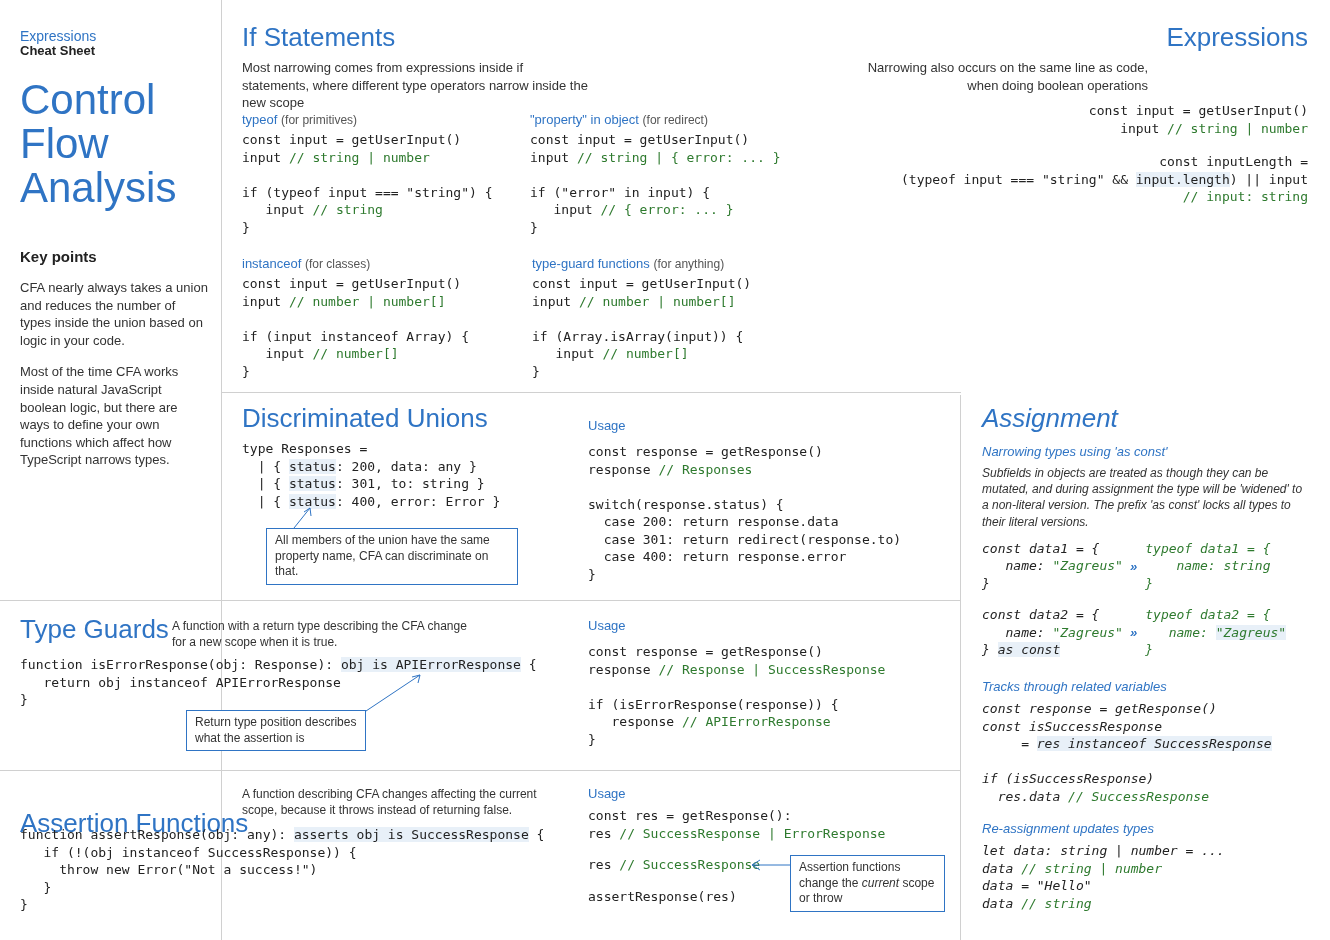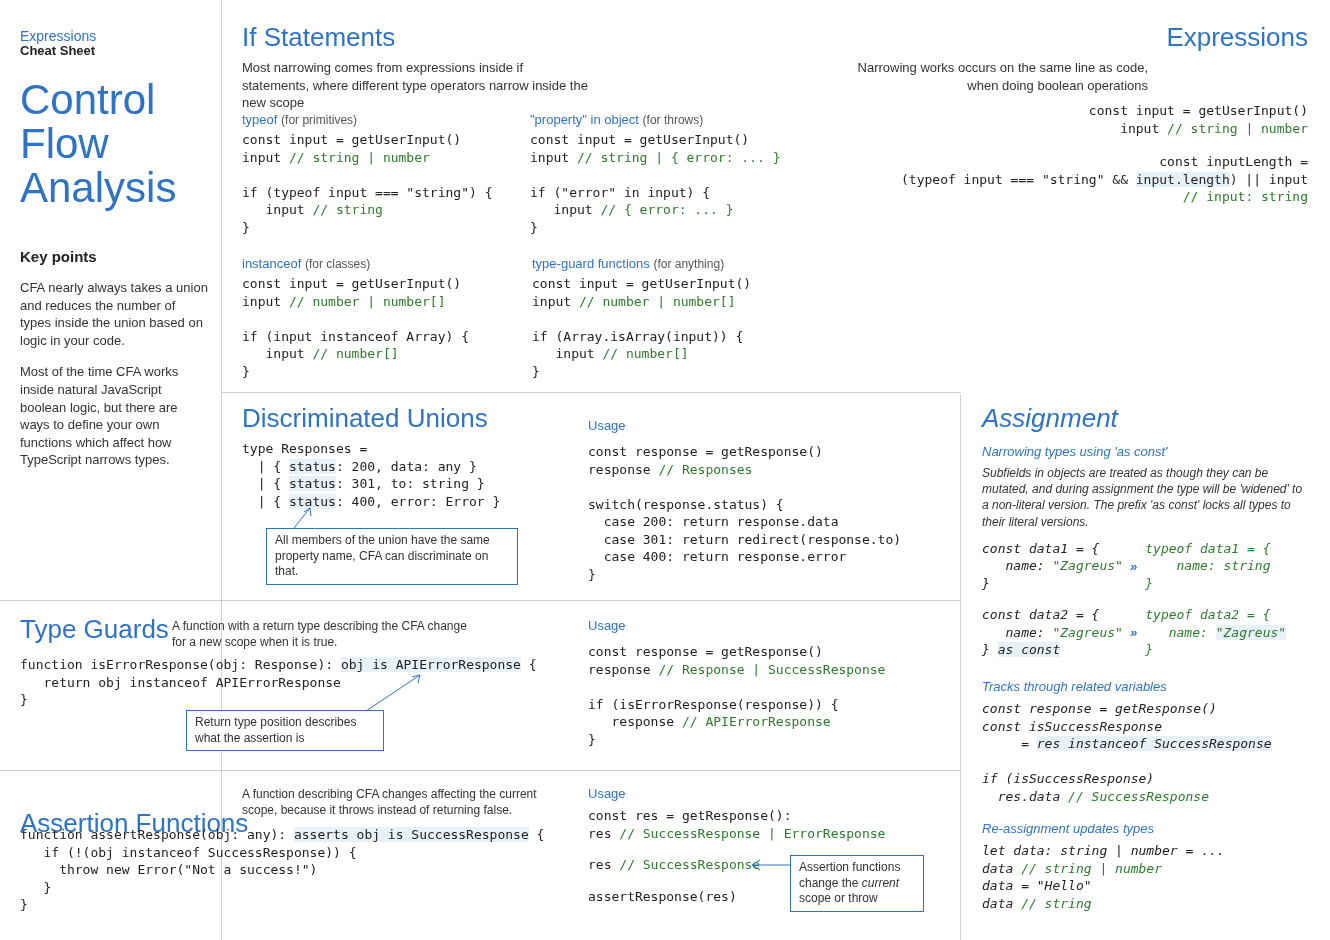--- a/index.html
+++ b/index.html
@@ -89,21 +89,21 @@
   <div class="code" style="margin-top:4px;">const input = getUserInput()
 input <span class="comment">// number | number[]</span>
 
 if (input instanceof Array) {
    input <span class="comment">// number[]</span>
 }</div>
 </div>
 
 <div style="position:absolute; left:530px; top:112px;">
   <span class="sub-label">"property" in object</span>
-  <span class="sub-label-note">(for throws)</span>
+  <span class="sub-label-note">(for redirect)</span>
   <div class="code" style="margin-top:4px;">const input = getUserInput()
 input <span class="comment">// string | { error: ... }</span>
 
 if ("error" in input) {
    input <span class="comment">// { error: ... }</span>
 }</div>
 </div>
 
 <div style="position:absolute; left:532px; top:256px;">
   <span class="sub-label">type-guard functions</span>
@@ -111,21 +111,21 @@
   <div class="code" style="margin-top:4px;">const input = getUserInput()
 input <span class="comment">// number | number[]</span>
 
 if (Array.isArray(input)) {
    input <span class="comment">// number[]</span>
 }</div>
 </div>
 
 <div style="position:absolute; left:838px; top:22px; width:470px;text-align:right;">
   <div class="section-title">Expressions</div>
-  <div class="para" style="width:310px; margin-top:6px;">Narrowing works occurs on the same line as code, when doing boolean operations</div>
+  <div class="para" style="width:310px; margin-top:6px;">Narrowing also occurs on the same line as code, when doing boolean operations</div>
   <div class="code" style="margin-top:8px;">const input = getUserInput()
 input <span class="comment">// string | number</span></div>
   <div class="code" style="margin-top:16px;">const inputLength =
    (typeof input === "string" &amp;&amp; <span class="hl">input.length</span>) || input
                              <span class="comment">// input: string</span></div>
 </div>
 
 <div style="position:absolute; left:242px; top:403px;">
   <div class="section-title">Discriminated Unions</div>
   <div class="code" style="margin-top:6px;">type Responses =
@@ -151,21 +151,21 @@
 }</div>
 </div>
 
 <div style="position:absolute; left:20px; top:614px;">
   <span class="section-title" style="display:inline-block;">Type Guards</span>
 </div>
 <div class="para" style="position:absolute; left:172px; top:618px; width:300px; font-size:12px;">A function with a return type describing the CFA change for a new scope when it is true.</div>
 <div class="code" style="position:absolute; left:20px; top:656px;">function isErrorResponse(obj: Response): <span class="hl">obj is APIErrorResponse</span> {
    return obj instanceof APIErrorResponse
 }</div>
-<div class="callout-box" style="left:186px; top:710px; width:198px;">Return type position describes what the assertion is</div>
+<div class="callout-box" style="left:186px; top:710px; width:180px;">Return type position describes what the assertion is</div>
 <svg class="overlay" style="left:360px; top:671px;" width="70" height="44">
   <path d="M6 40 L60 4" stroke="#2f74c4" stroke-width="1" fill="none"></path>
   <path d="M60 4 L52 6 M60 4 L58 12" stroke="#2f74c4" stroke-width="1" fill="none"></path>
 </svg>
 
 <div style="position:absolute; left:588px; top:618px;">
   <div class="sub-label">Usage</div>
   <div class="code" style="margin-top:10px;">const response = getResponse()
 response <span class="comment">// Response | SuccessResponse</span>
 
@@ -184,21 +184,21 @@
    }
 }</div>
 
 <div style="position:absolute; left:588px; top:786px;">
   <div class="sub-label">Usage</div>
   <div class="code" style="margin-top:6px;">const res = getResponse():
 res <span class="comment">// SuccessResponse | ErrorResponse</span></div>
   <div class="code" style="margin-top:14px;">res <span class="comment">// SuccessResponse</span></div>
   <div class="code" style="margin-top:14px;">assertResponse(res)</div>
 </div>
-<div class="callout-box" style="left:790px; top:855px; width:134px;">Assertion functions change the <i>current</i> scope or throw</div>
+<div class="callout-box" style="left:790px; top:855px; width:155px;">Assertion functions change the <i>current</i> scope or throw</div>
 <svg class="overlay" style="left:750px; top:858px;" width="44" height="14">
   <path d="M40 7 L2 7" stroke="#2f74c4" stroke-width="1" fill="none"></path>
   <path d="M2 7 L10 2 M2 7 L10 12" stroke="#2f74c4" stroke-width="1" fill="none"></path>
 </svg>
 
 <div style="position:absolute; left:982px; top:403px; width:330px;font-style:italic;">
   <div class="section-title">Assignment</div>
   <div class="sub-label" style="margin-top:10px;">Narrowing types using 'as const'</div>
   <div class="para" style="font-size:12px; margin-top:6px;">Subfields in objects are treated as though they can be mutated, and during assignment the type will be 'widened' to a non-literal version. The prefix 'as const' locks all types to their literal versions.</div>
 

